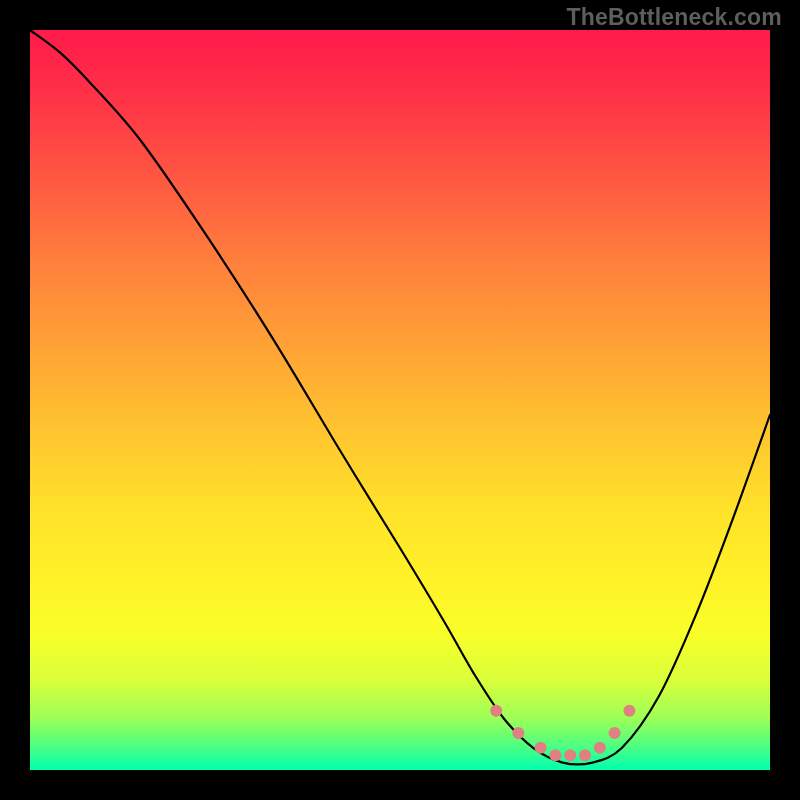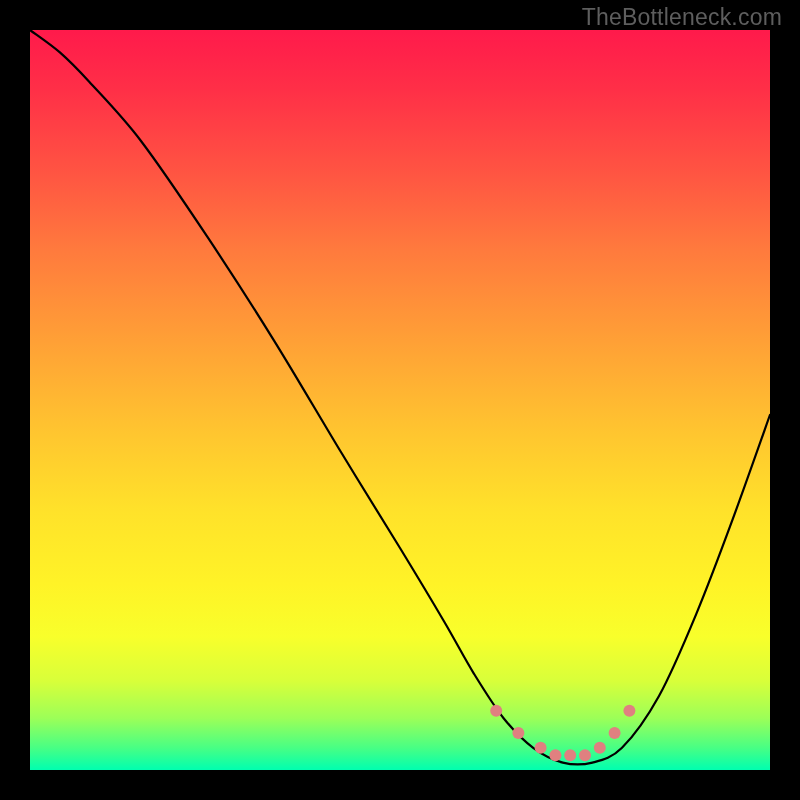--- a/index.html
+++ b/index.html
@@ -15,21 +15,21 @@
     position: relative;
     width: 800px;
     height: 800px;
     background: #000;
   }
   .watermark {
     position: absolute;
     top: 4px;
     right: 18px;
     font-size: 23px;
-    font-weight: 400;
+    font-weight: 700;
     color: #5e5e5e;
     letter-spacing: 0.2px;
     z-index: 10;
   }
   .plot-area {
     position: absolute;
     left: 30px;
     top: 30px;
     width: 740px;
     height: 740px;

